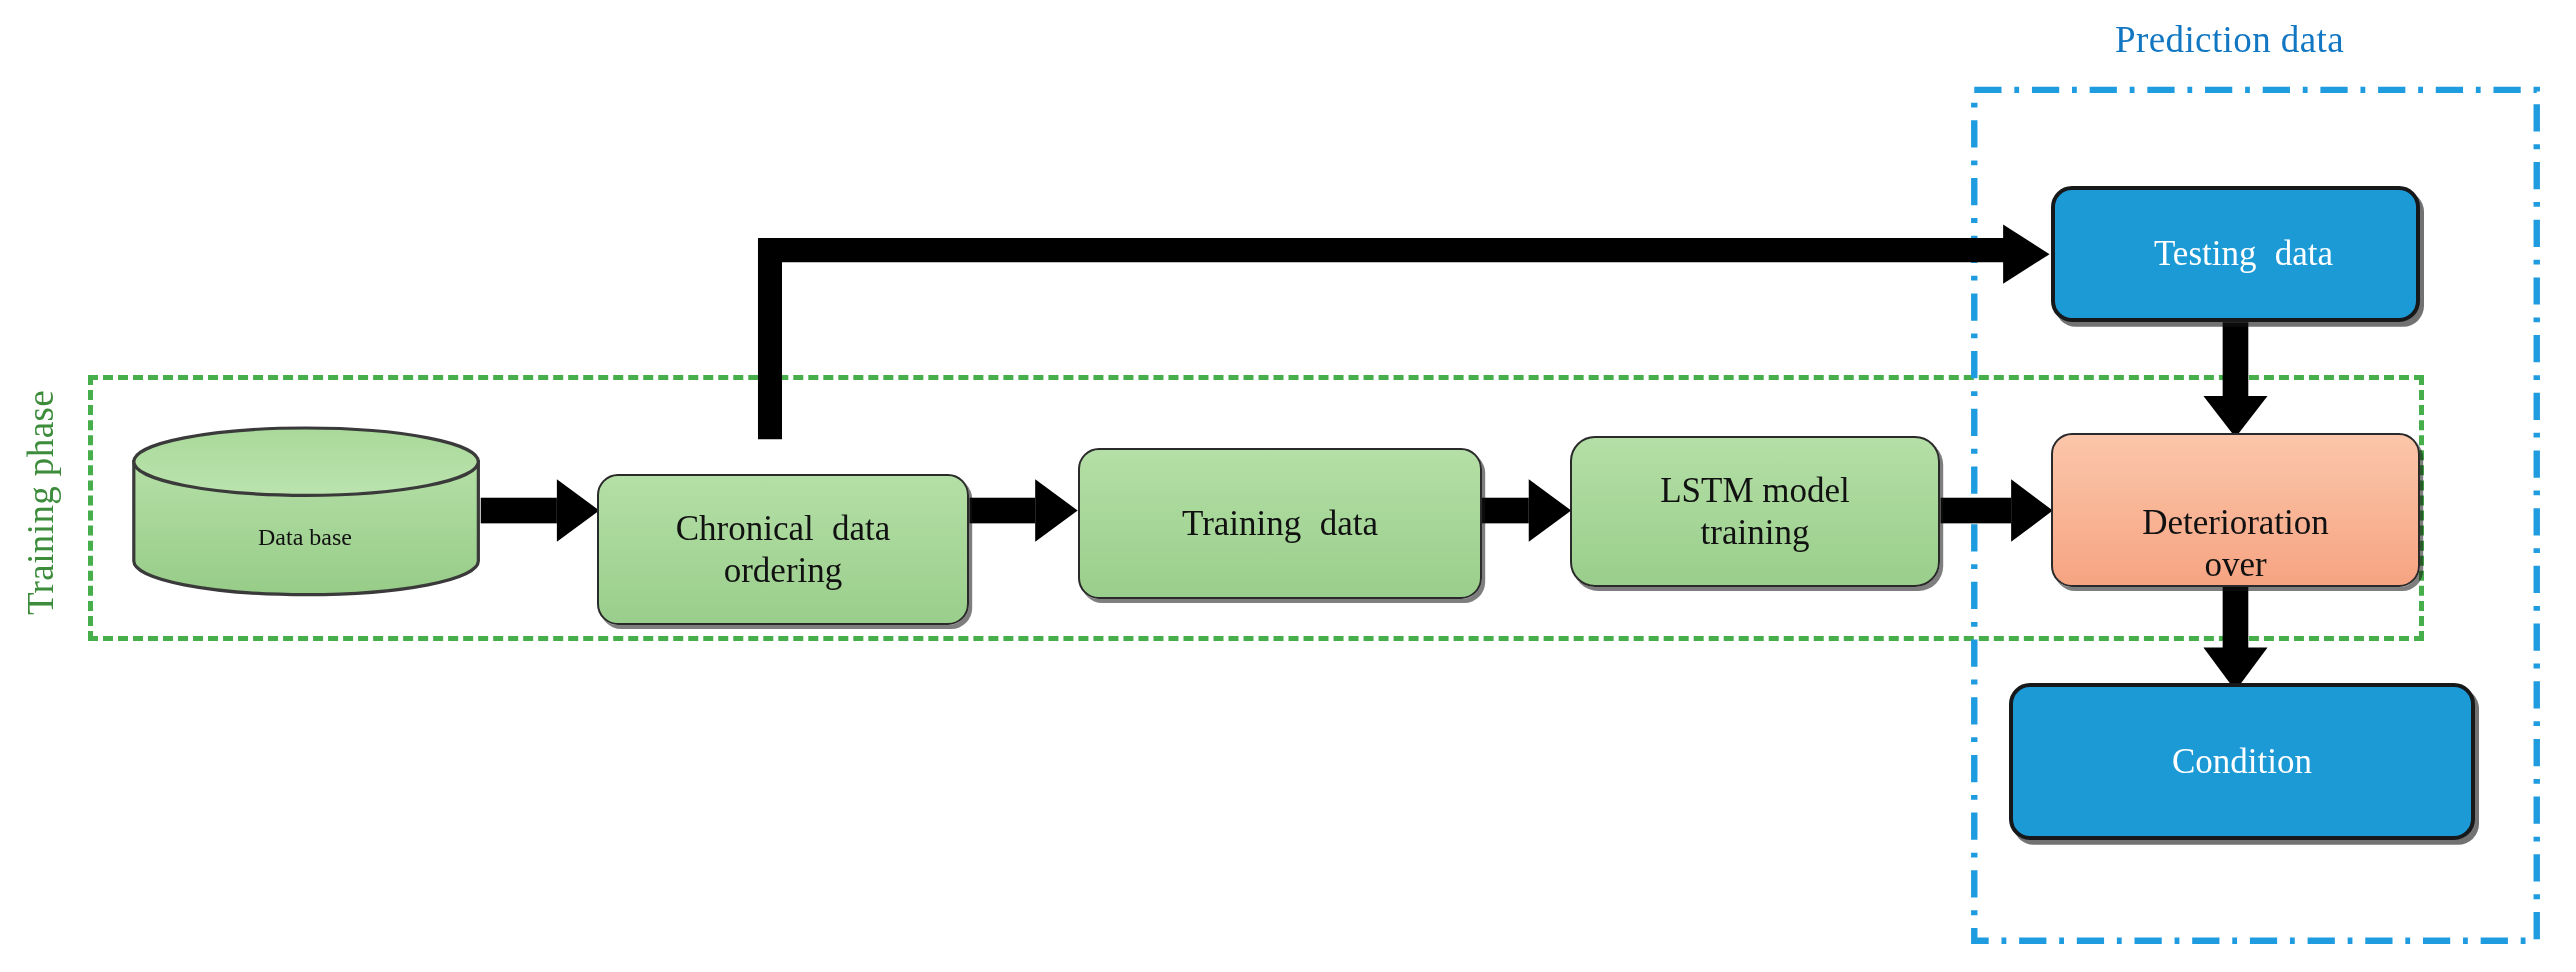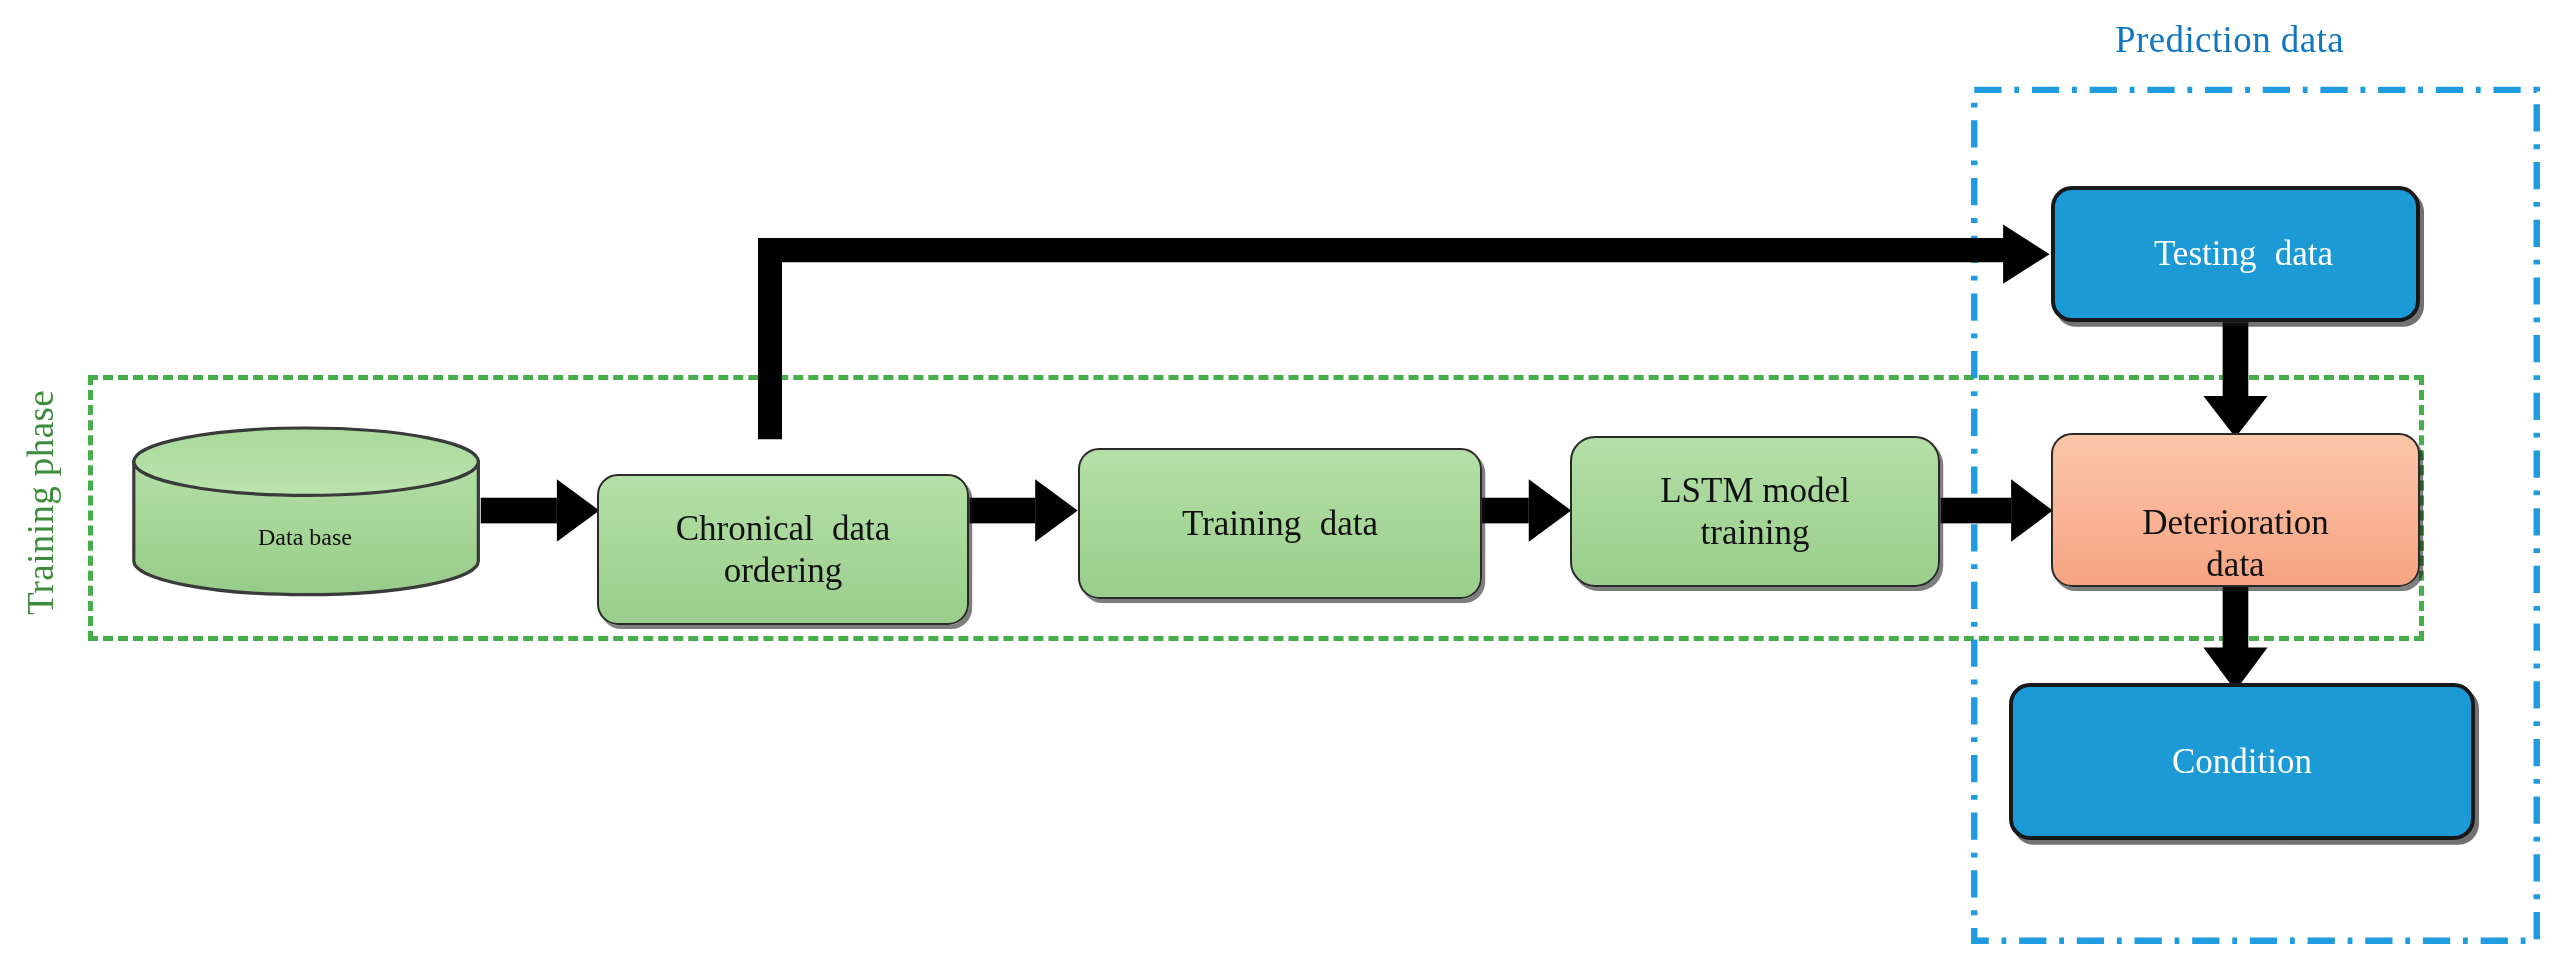--- a/index.html
+++ b/index.html
@@ -244,21 +244,21 @@
     <span class="node-line">LSTM model</span>
     <span class="node-line">training</span>
   </div>
 
   <div class="node node-rounded node-blue" id="node-testing-data">
     <span class="node-line spaced">Testing  data</span>
   </div>
 
   <div class="node node-rounded node-orange" id="node-deterioration">
     <span class="node-line">Deterioration</span>
-    <span class="node-line">data</span>
+    <span class="node-line">over</span>
   </div>
 
   <div class="node node-rounded node-blue" id="node-condition">
     <span class="node-line">Condition</span>
   </div>
 
 </div>
 
 
 </body></html>

